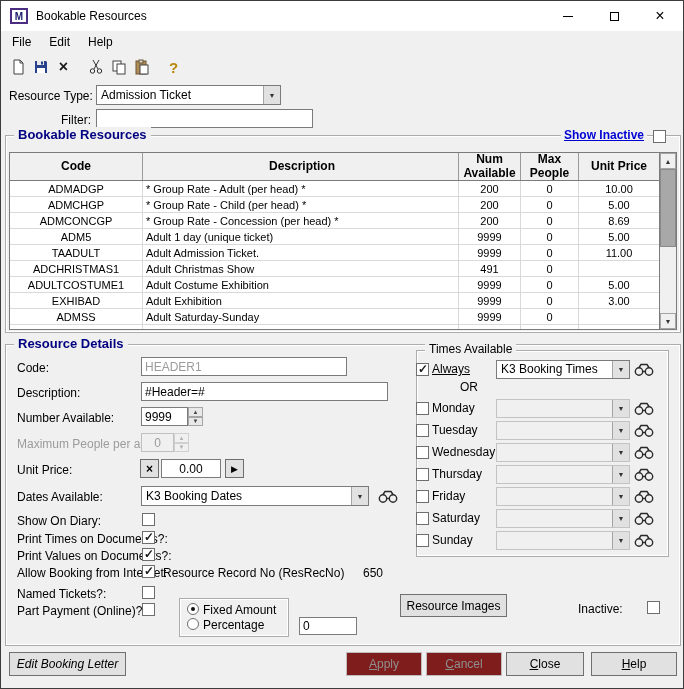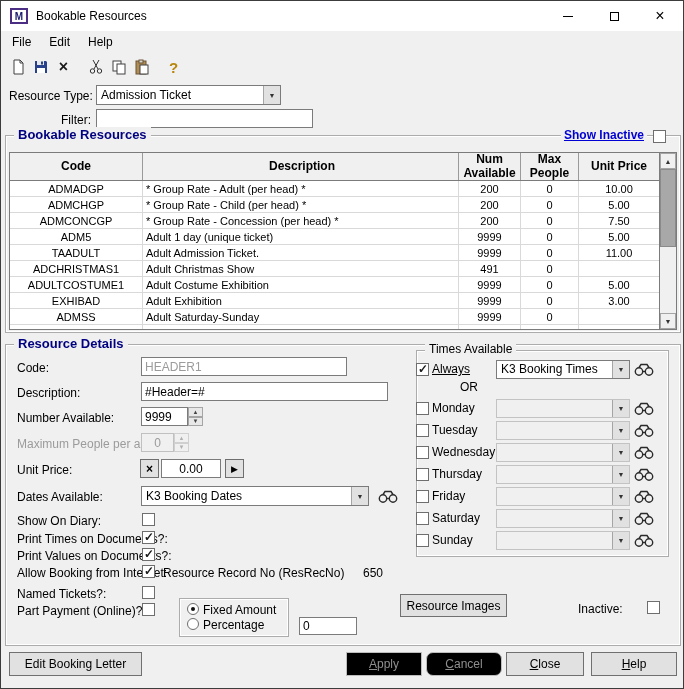--- a/index.html
+++ b/index.html
@@ -78,21 +78,21 @@
 
   .time-row { display:flex; align-items:center; height:22px; }
   .time-label { width:64px; margin-left:3px; white-space:nowrap; }
   .time-label.und { text-decoration:underline; }
   .mini-combo { width:134px; height:19px; position:relative; display:flex; align-items:center; border:1px solid #7b7b7b; background:#fff; }
   .mini-combo.disabled { background:#f0f0f0; border-color:#c3c3c3; }
   .mini-combo .combo-btn { height:100%; }
   .binoc { margin-left:4px; display:flex; }
 
   .btn { position:absolute; background:#e1e1e1; border:1px solid #707070; display:flex; align-items:center; justify-content:center; font-size:12px; }
-  .btn.disabled { color:#8f8f8f; border-color:#bdbdbd; background:#000000; }
+  .btn.disabled { color:#8f8f8f; border-color:#bdbdbd; background:#7f1d1d; }
   .btn-label { display:block; width:100%; text-align:center; }
   .fl-ul::first-letter { text-decoration:underline; }
 </style>
 </head>
 <body>
 
 <div class="window">
 
   <div class="titlebar">
     <span class="app-icon">
@@ -207,21 +207,21 @@
           <div class="td c-desc">* Group Rate - Child (per head) *</div>
           <div class="td c-num">200</div>
           <div class="td c-max">0</div>
           <div class="td c-price" style="border-right:none;">5.00</div>
         </div>
           <div class="tr">
           <div class="td c-code">ADMCONCGP</div>
           <div class="td c-desc">* Group Rate - Concession (per head) *</div>
           <div class="td c-num">200</div>
           <div class="td c-max">0</div>
-          <div class="td c-price" style="border-right:none;">7.50</div>
+          <div class="td c-price" style="border-right:none;">8.69</div>
         </div>
           <div class="tr">
           <div class="td c-code">ADM5</div>
           <div class="td c-desc">Adult 1 day (unique ticket)</div>
           <div class="td c-num">9999</div>
           <div class="td c-max">0</div>
           <div class="td c-price" style="border-right:none;">5.00</div>
         </div>
           <div class="tr">
           <div class="td c-code">TAADULT</div>
@@ -486,27 +486,27 @@
       </span>
     </div>
     </div>
 
   <button class="btn" style="left:399px; top:593px; width:107px; height:23px;">
       <span class="btn-label">Resource Images</span>
     </button>
   <span class="lbl" style="left:577px; top:601px;">Inactive:</span>
   <span class="checkbox" style="left:646px; top:600px;"></span>
 
-  <button class="btn" style="left:8px; top:651px; width:133px; height:24px;">
+  <button class="btn" style="left:8px; top:651px; width:117px; height:24px;font-style:italic;">
       <span class="btn-label">Edit Booking Letter</span>
     </button>
   <button class="btn disabled" style="left:345px; top:651px; width:76px; height:24px;">
       <span class="btn-label fl-ul">Apply</span>
     </button>
-  <button class="btn disabled" style="left:425px; top:651px; width:76px; height:24px;border-radius:7px;">
+  <button class="btn disabled" style="left:425px; top:651px; width:76px; height:24px;">
       <span class="btn-label fl-ul">Cancel</span>
     </button>
   <button class="btn" style="left:505px; top:651px; width:78px; height:24px;">
       <span class="btn-label fl-ul">Close</span>
     </button>
   <button class="btn" style="left:590px; top:651px; width:86px; height:24px;">
       <span class="btn-label fl-ul">Help</span>
     </button>
 
 </div>

